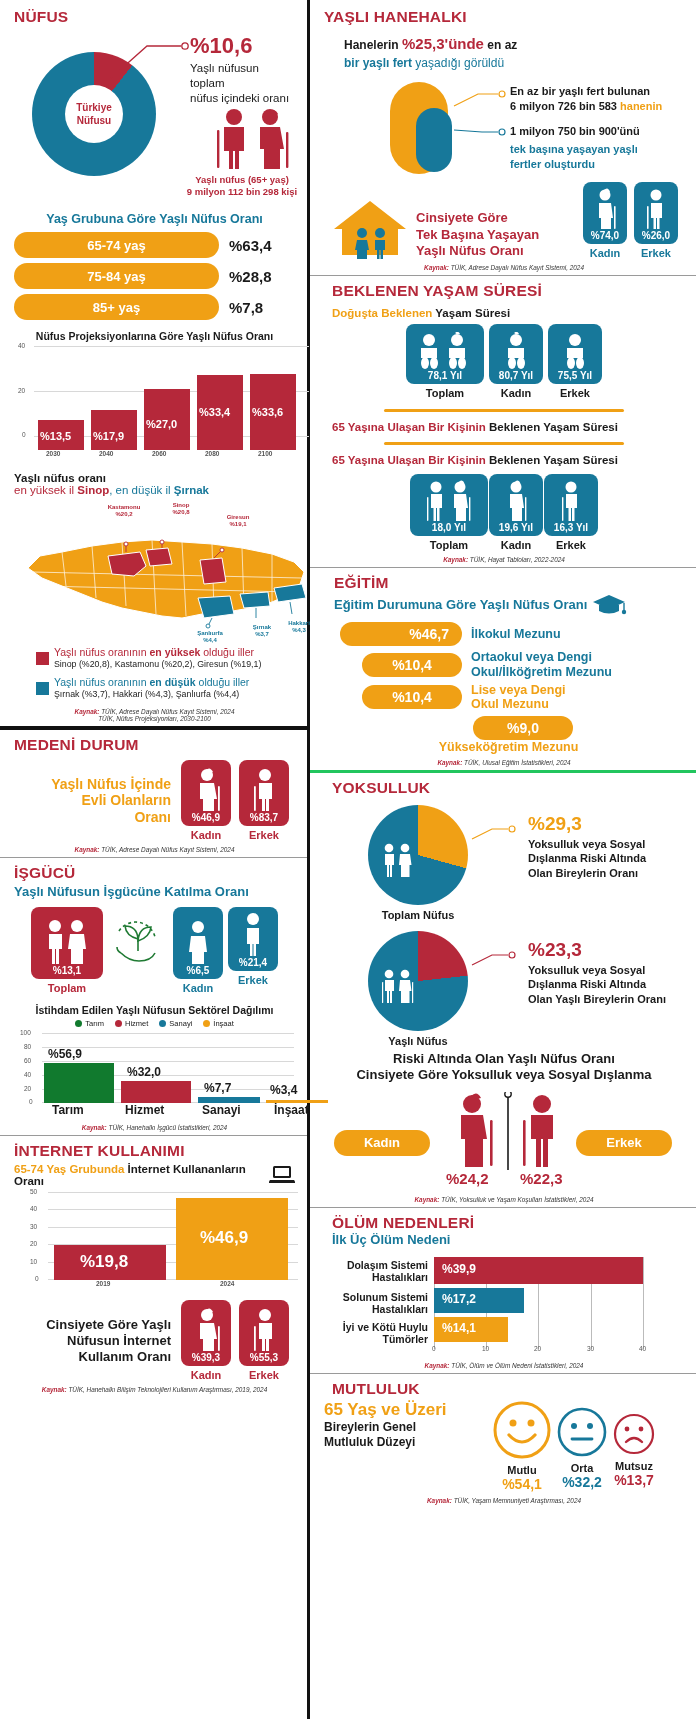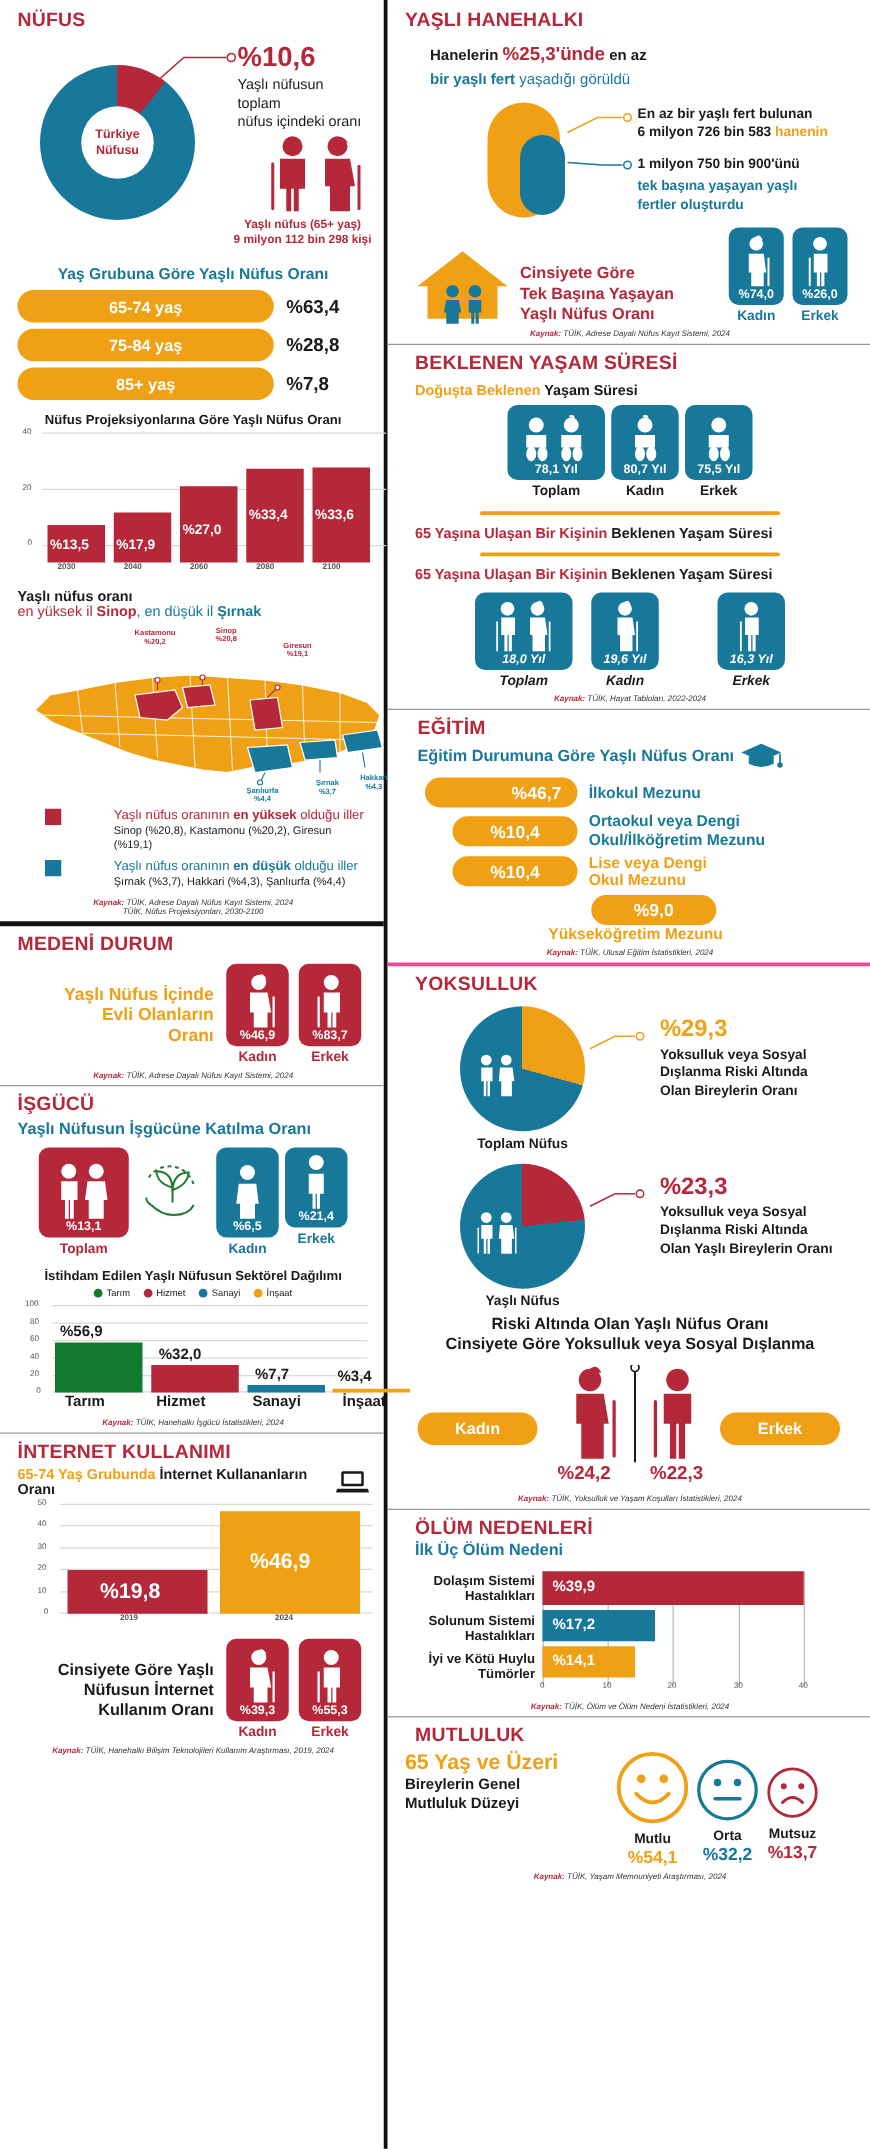--- a/index.html
+++ b/index.html
@@ -60,21 +60,21 @@
   }
   .card.teal { background:#17789a; color:#fff; }
   .card.redc { background:#b5283a; color:#fff; }
   .cardcap { text-align:center; font-weight:bold; font-size:11px; margin-top:3px; }
   .center { text-align:center; }
 
   
   .maplbl { position:absolute; font-size:6px; font-weight:bold; text-align:center; line-height:1.2; }
 
   
-  .legrow { display:flex; align-items:flex-start; margin-top:6px;gap:37px; }
+  .legrow { display:flex; align-items:center; margin-top:6px; }
   .swatch { width:13px;height:13px;flex:0 0 13px; margin-right:5px; margin-top:1px;}
   .legtxt { font-size:10px; line-height:1.25; }
   .legtxt .l1 { font-size:10.5px; }
   .legtxt .l2 { font-size:8.8px; color:#222; }
 
   
   .pie { border-radius:50%; position:relative; }
 </style>
 </head>
 <body>
@@ -642,21 +642,21 @@
 
       <div style="height:3px;background:#f0a015;margin:10px auto 9px;width:240px;border-radius:2px;"></div>
       <div style="font-size:11.5px;font-weight:bold;margin-left:8px;">
         <span class="red">65 Yaşına Ulaşan Bir Kişinin </span><span class="dark">Beklenen Yaşam Süresi</span>
       </div>
       <div style="height:3px;background:#f0a015;margin:9px auto 9px;width:240px;border-radius:2px;"></div>
       <div style="font-size:11.5px;font-weight:bold;margin-left:8px;">
         <span class="red">65 Yaşına Ulaşan Bir Kişinin </span><span class="dark">Beklenen Yaşam Süresi</span>
       </div>
 
-      <div style="display:flex;justify-content:center;align-items:flex-start;gap:15px;margin-top:8px;font-style:italic;">
+      <div style="display:flex;justify-content:center;align-items:flex-start;gap:1px;margin-top:8px;">
         <div style="text-align:center;">
           <div class="card teal" style="width:78px;height:62px;">
             <svg width="58" height="42" viewBox="0 0 58 42">
               <g fill="#fff">
                 <circle cx="16" cy="7" r="5.5"></circle>
                   <path d="M11,14 h11 v14 h-2.5 v13 h-2.5 v-13 h-1 v13 h-2.5 v-13 h-2.5z"></path>
                   <rect x="7" y="17" width="1.4" height="24" rx="0.7"></rect>
                 <circle cx="40" cy="7" r="5.5"></circle>
                   <path d="M39,2 q3.5,-3.5 5.5,1.5 q-3.5,1 -5.5,-1.5z"></path>
                   <path d="M34,14 h12 l2,14 h-2 v13 h-10 v-13 h-2z"></path>
@@ -674,21 +674,21 @@
                   <circle cx="19" cy="7" r="5.5"></circle>
                   <path d="M18,2 q3.5,-3.5 5.5,1.5 q-3.5,1 -5.5,-1.5z"></path>
               <path d="M13,14 h12 l2,14 h-2 v13 h-10 v-13 h-2z"></path>
                   <rect x="28" y="17" width="1.4" height="24" rx="0.7"></rect>
                 </g>
             </svg>
             <span>19,6 Yıl</span>
           </div>
           <div class="cardcap dark">Kadın</div>
         </div>
-        <div style="text-align:center;padding-left:32px;">
+        <div style="text-align:center;">
           <div class="card teal" style="width:54px;height:62px;">
             <svg width="38" height="42" viewBox="0 0 38 42">
               <g fill="#fff">
                   <circle cx="19" cy="7" r="5.5"></circle>
               <path d="M14,14 h11 v14 h-2.5 v13 h-2.5 v-13 h-1 v13 h-2.5 v-13 h-2.5z"></path>
                   <rect x="10" y="17" width="1.4" height="24" rx="0.7"></rect>
                 </g>
             </svg>
             <span>16,3 Yıl</span>
           </div>
@@ -746,21 +746,21 @@
           <div class="org" style="font-size:12.5px;font-weight:bold;margin-left:9px;line-height:1.15;">
             <div>Yükseköğretim Mezunu</div>
           </div>
         </div>
       </div>
       <div class="src">
         <b>Kaynak:</b> <span>TÜİK, Ulusal Eğitim İstatistikleri, 2024</span>
       </div>
     </div>
 
-    <div class="sec" style="border-top:3px solid #ec4899;">
+    <div class="sec" style="border-top:3px solid #22c55e;">
       <div class="hdr" style="margin-left:8px;">YOKSULLUK</div>
 
       <div style="position:relative;height:120px;margin-top:4px;">
         <div class="pie" style="position:absolute;left:44px;top:4px;width:100px;height:100px;background:conic-gradient(#f0a015 0 29.3%, #17789a 29.3% 100%);">
           <svg width="34" height="36" style="position:absolute;left:12px;top:38px;">
             <g fill="#fff">
                 <circle cx="9" cy="5" r="4.3"></circle>
                 <path d="M5,11 h9 v11 h-2 v12 h-2 v-12 h-1 v12 h-2 v-12 h-2z"></path>
             <circle cx="25" cy="5" r="4.3"></circle>
                 <path d="M20,11 h10 l1.5,11 h-2 v12 h-8.5 v-12 h-2z"></path>

